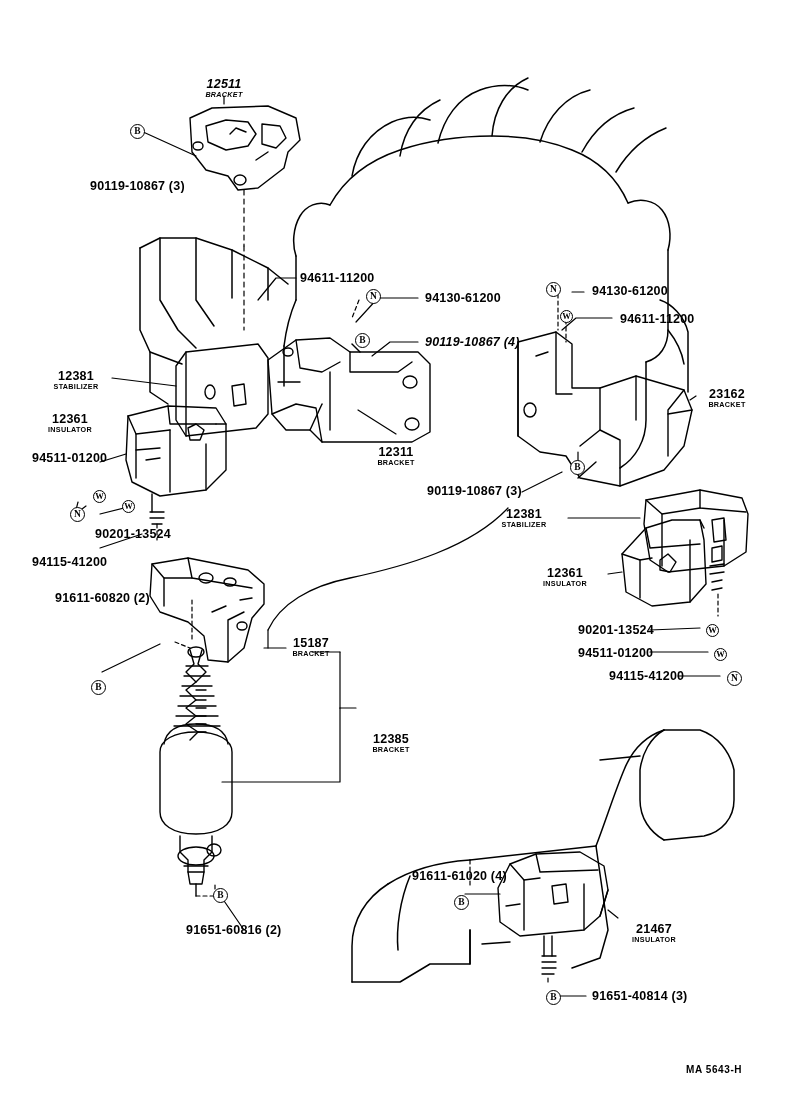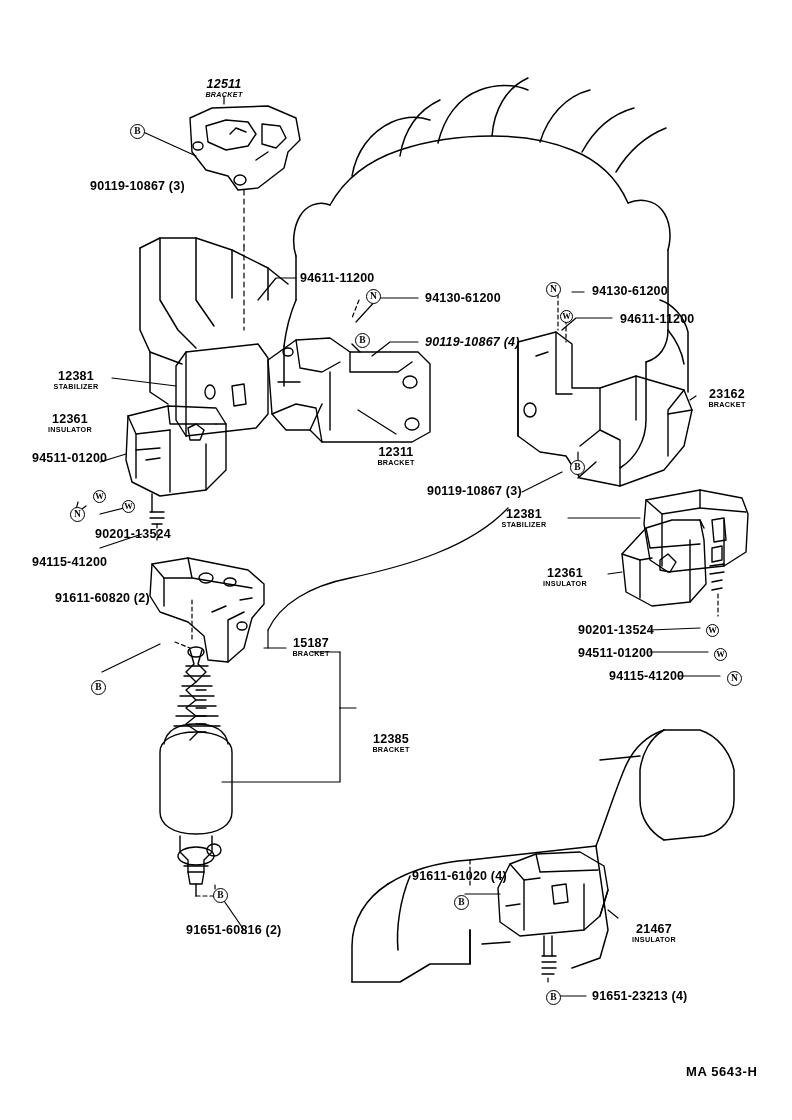--- a/index.html
+++ b/index.html
@@ -42,21 +42,21 @@
   .lbl .sub {
     font-size: 7.2px;
     font-weight: bold;
     letter-spacing: 0.3px;
     display: block;
     margin-top: 0px;
   }
   .lbl.left { text-align: left; }
   .code {
     position: absolute;
-    font-size: 13px;
+    font-size: 10px;
     font-weight: bold;
     letter-spacing: 0.6px;
   }
   .bolt {
     position: absolute;
     width: 15px;
     height: 15px;
     border: 1.4px solid #000;
     border-radius: 50%;
     box-sizing: border-box;
@@ -436,21 +436,21 @@
   <div class="lbl" style="left:654px; top:923px; transform:translateX(-50%);">
     <span class="pn">21467</span>
     <span class="sub">INSULATOR</span>
   </div>
 
   <div class="lbl left" style="left:186px; top:924px;">
     <span class="pn">91651-60816 (2)</span>
   </div>
 
   <div class="lbl left" style="left:592px; top:990px;">
-    <span class="pn">91651-23213 (4)</span>
+    <span class="pn">91651-40814 (3)</span>
   </div>
 
   <div class="bolt" style="left:130px; top:124px;"><span>B</span></div>
   <div class="bolt" style="left:366px; top:289px;"><span>N</span></div>
   <div class="bolt" style="left:546px; top:282px;"><span>N</span></div>
   <div class="bolt small" style="left:560px; top:310px;"><span>W</span></div>
   <div class="bolt" style="left:355px; top:333px;"><span>B</span></div>
   <div class="bolt" style="left:570px; top:460px;"><span>B</span></div>
   <div class="bolt small" style="left:93px; top:490px;"><span>W</span></div>
   <div class="bolt small" style="left:122px; top:500px;"><span>W</span></div>

